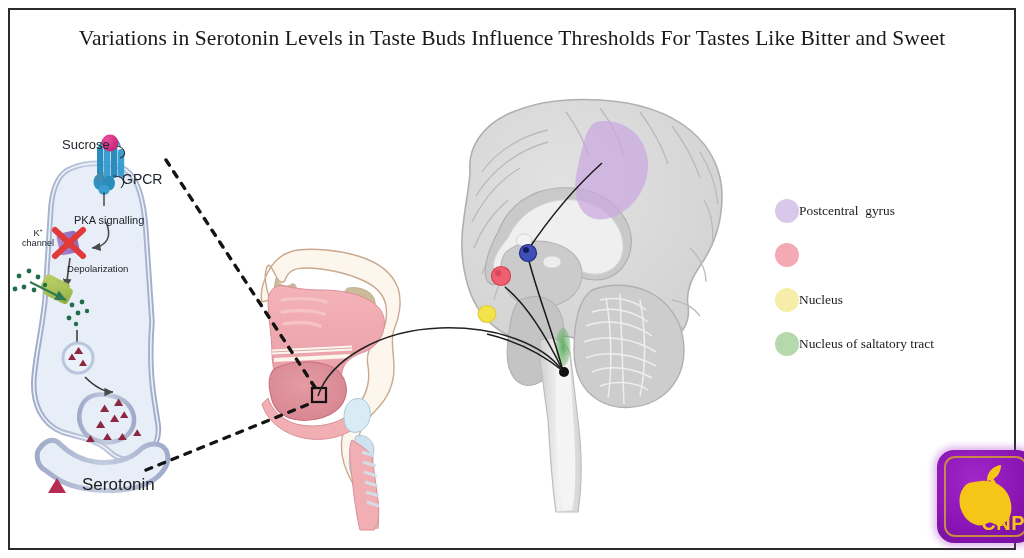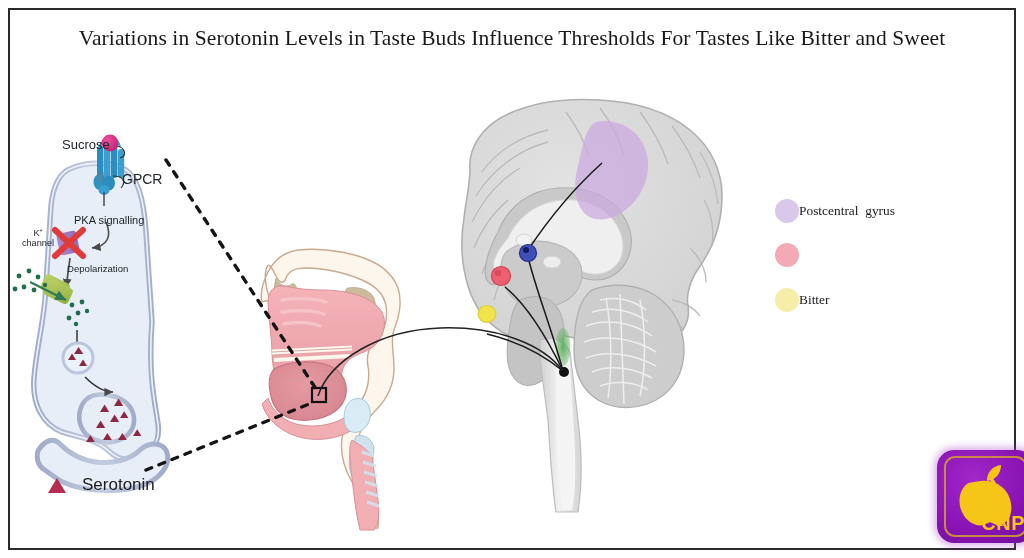--- a/index.html
+++ b/index.html
@@ -373,21 +373,25 @@
   <div id="legend">
     <div class="lg-row">
       <span class="lg-dot" style="background:#d9c8ea"></span>
       <span class="lg-lbl">Postcentral  gyrus</span>
     </div>
     <div class="lg-row">
       <span class="lg-dot" style="background:#f4aab4"></span>
     </div>
     <div class="lg-row">
       <span class="lg-dot" style="background:#f6eda8"></span>
-      <span class="lg-lbl">Bitter</span>
+      <span class="lg-lbl">Nucleus</span>
+    </div>
+    <div class="lg-row">
+      <span class="lg-dot" style="background:#b5d8ad"></span>
+      <span class="lg-lbl">Nucleus of saltatory tract</span>
     </div>
   </div>
 
   <div id="sero">
     <span class="tri"></span>
     <span class="txt">Serotonin</span>
   </div>
 
   <div id="logo">
     <div class="inner"></div>

